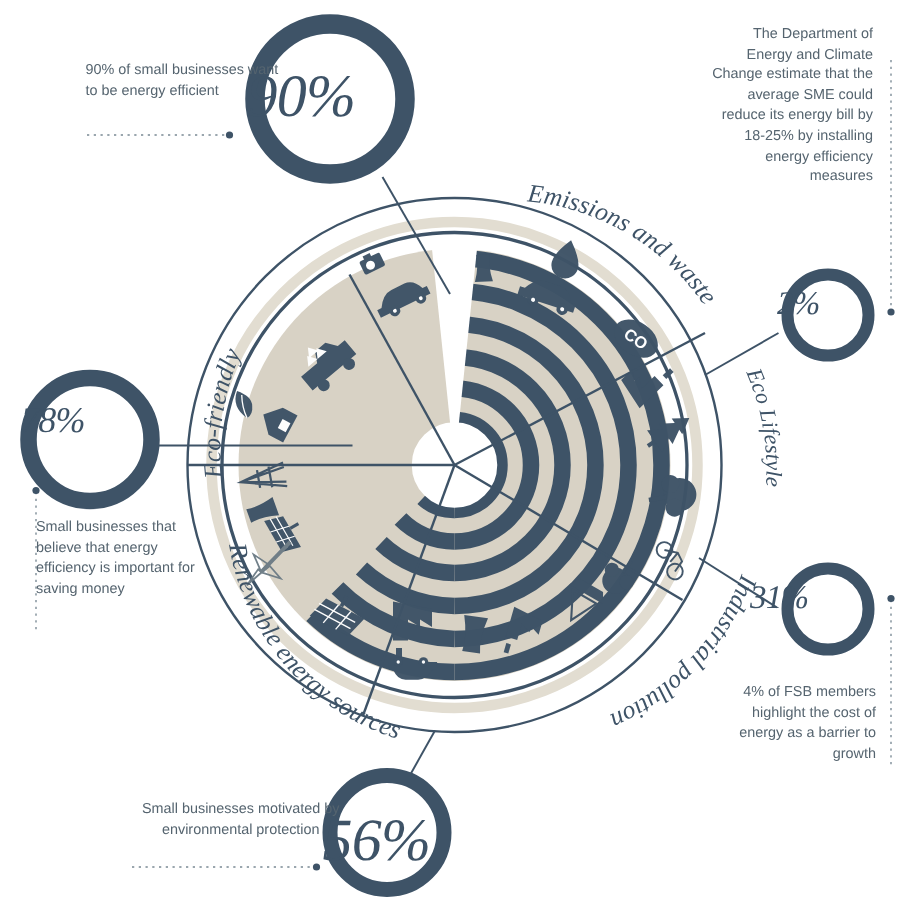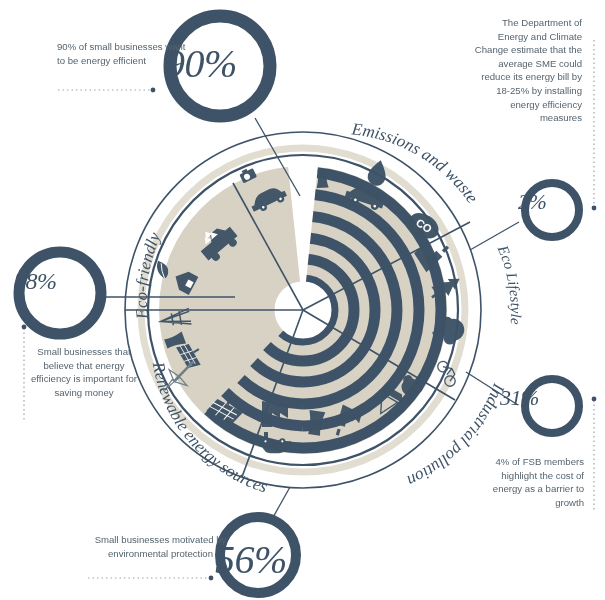--- a/index.html
+++ b/index.html
@@ -16,21 +16,21 @@
     font-family:"Liberation Sans", sans-serif;
     font-size:9.6px;
     line-height:13.6px;
     color:#55646f;
     white-space:pre-line;
   }
   .ca-left{text-align:left;}
   .ca-right{text-align:right;}
 
   #txt-90{left:57px;top:40px;width:135px;text-align:left;}
-  #txt-78{left:24px;top:345px;width:120px;text-align:center;}
+  #txt-78{left:24px;top:345px;width:120px;text-align:left;}
   #txt-56{left:88px;top:533px;width:145px;text-align:center;}
   #txt-18{left:470px;top:16px;width:112px;text-align:right;}
   #txt-31{left:492px;top:455px;width:92px;text-align:right;}
 
   .pct-label{
     position:absolute;
     font-family:"Liberation Serif", serif;
     font-style:italic;
     color:#3e5367;
     text-align:left;

